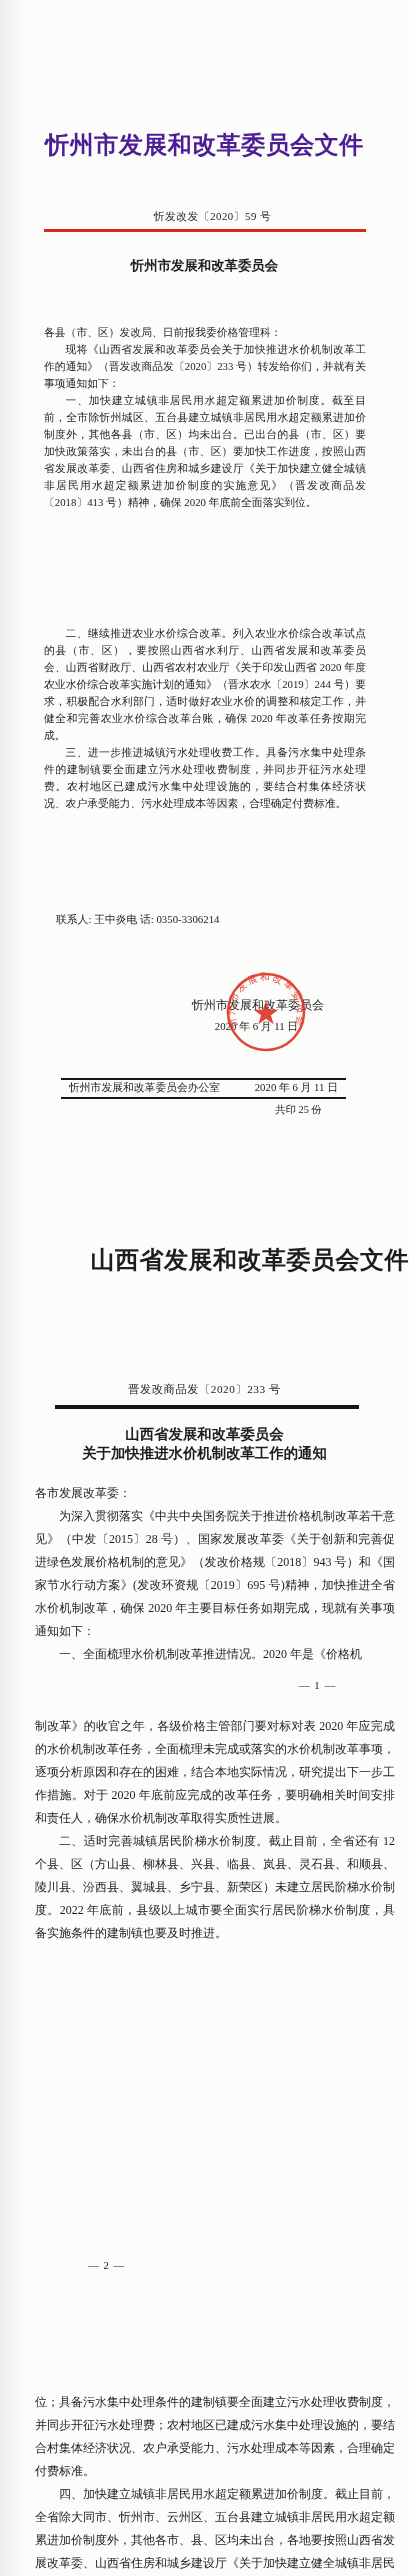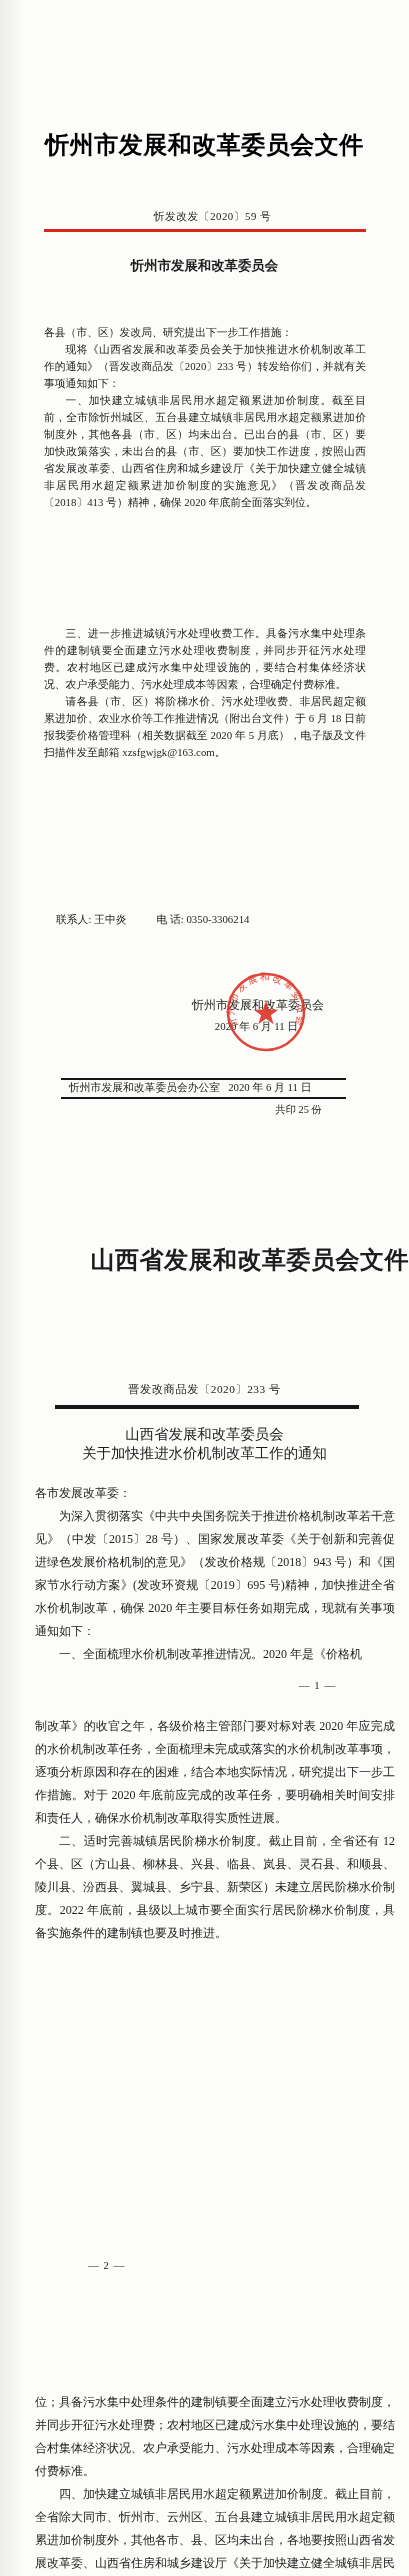--- a/index.html
+++ b/index.html
@@ -3,64 +3,64 @@
 <meta charset="utf-8">
 <style>
   html,body{margin:0;padding:0;}
   body{
     width:409px;height:3480px;position:relative;overflow:hidden;
     background:#fcfcfa;color:#1d1d1d;
     font-family:"Liberation Serif","DejaVu Serif",serif;
   }
   .abs{position:absolute;}
   .center{left:0;width:409px;text-align:center;}
-  .red{color:#000000;}
+  .red{color:#4c1d95;}
   .rule{background:#d8281c;}
   .blackrule{background:#161616;}
   .hdr{font-weight:bold;font-size:24px;letter-spacing:0.5px;white-space:nowrap;}
   .docnum{font-size:10.8px;letter-spacing:0.5px;}
   .doctitle1{font-size:13.4px;font-weight:bold;line-height:17.5px;}
-  .doctitle2{font-size:14.4px;font-weight:normal;line-height:19px;}
+  .doctitle2{font-size:14.4px;font-weight:bold;line-height:19px;}
   .body1{left:44px;width:322px;font-size:10.8px;line-height:17px;text-align:justify;}
   .body2{left:35px;width:360px;font-size:12px;line-height:23px;text-align:justify;}
   .body1 p,.body2 p{margin:0;}
   .indent{text-indent:2em;}
-  .gap{margin-left:30px;}
+  .gap{}
   .signline{font-size:12px;white-space:nowrap;}
   .dateline{font-size:10.8px;white-space:nowrap;}
   .pagenum{font-size:10.8px;letter-spacing:1px;white-space:nowrap;}
-  .ftr-text{display:flex;align-items:baseline;gap:8px;}
+  .ftr-text{display:flex;justify-content:space-between;align-items:baseline;}
   .seal{opacity:0.88;}
   .scan-edge{left:0;top:0;width:24px;height:3480px;
     background:linear-gradient(to right,rgba(190,190,188,0.25),rgba(190,190,188,0));}
 </style>
 </head>
 <body>
 
 <div class="abs scan-edge"></div>
 
 <div class="abs center hdr red" style="top:129px;">忻州市发展和改革委员会文件</div>
 
 <div class="abs center docnum" style="top:210px;margin-left:8px;">忻发改发〔2020〕59 号</div>
 
 <div class="abs rule" style="top:229px;left:44px;width:322px;height:2.6px;"></div>
 
 <div class="abs center doctitle1" style="top:257px;">
   <div>忻州市发展和改革委员会</div>
 </div>
 
 <div class="abs body1" style="top:324px;">
-  <p>各县（市、区）发改局、研究提出下一步工作措施：</p>
+  <p>各县（市、区）发改局、日前报我委价格管理科：</p>
   <p class="indent">现将《山西省发展和改革委员会关于加快推进水价机制改革工作的通知》（晋发改商品发〔2020〕233 号）转发给你们，并就有关事项通知如下：</p>
   <p class="indent">一、加快建立城镇非居民用水超定额累进加价制度。截至目前，全市除忻州城区、五台县建立城镇非居民用水超定额累进加价制度外，其他各县（市、区）均未出台。已出台的县（市、区）要加快政策落实，未出台的县（市、区）要加快工作进度，按照山西省发展改革委、山西省住房和城乡建设厅《关于加快建立健全城镇非居民用水超定额累进加价制度的实施意见》（晋发改商品发〔2018〕413 号）精神，确保 2020 年底前全面落实到位。</p>
 </div>
 
 <div class="abs body1" style="top:625px;">
+  <p class="indent">二、继续推进农业水价综合改革。列入农业水价综合改革试点的县（市、区），要按照山西省水利厅、山西省发展和改革委员会、山西省财政厅、山西省农村农业厅《关于印发山西省 2020 年度农业水价综合改革实施计划的通知》（晋水农水〔2019〕244 号）要求，积极配合水利部门，适时做好农业水价的调整和核定工作，并健全和完善农业水价综合改革台账，确保 2020 年改革任务按期完成。</p>
   <p class="indent">三、进一步推进城镇污水处理收费工作。具备污水集中处理条件的建制镇要全面建立污水处理收费制度，并同步开征污水处理费。农村地区已建成污水集中处理设施的，要结合村集体经济状况、农户承受能力、污水处理成本等因素，合理确定付费标准。</p>
-  <p class="indent">请各县（市、区）将阶梯水价、污水处理收费、非居民超定额累进加价、农业水价等工作推进情况（附出台文件）于 6 月 18 日前报我委价格管理科（相关数据截至 2020 年 5 月底），电子版及文件扫描件发至邮箱 xzsfgwjgk@163.com。</p>
 </div>
 
 <div class="abs" style="top:913px;left:56px;font-size:10.8px;white-space:nowrap;">
   <span>联系人: 王中炎</span><span class="gap">电  话: 0350-3306214</span>
 </div>
 
 <div class="abs signline" style="top:997px;left:191px;width:134px;text-align:center;">忻州市发展和改革委员会</div>
 <div class="abs dateline" style="top:1020px;left:201px;width:111px;text-align:center;">2020 年 6 月 11 日</div>
 
 <div class="abs seal" style="top:971px;left:225px;width:82px;height:82px;">

